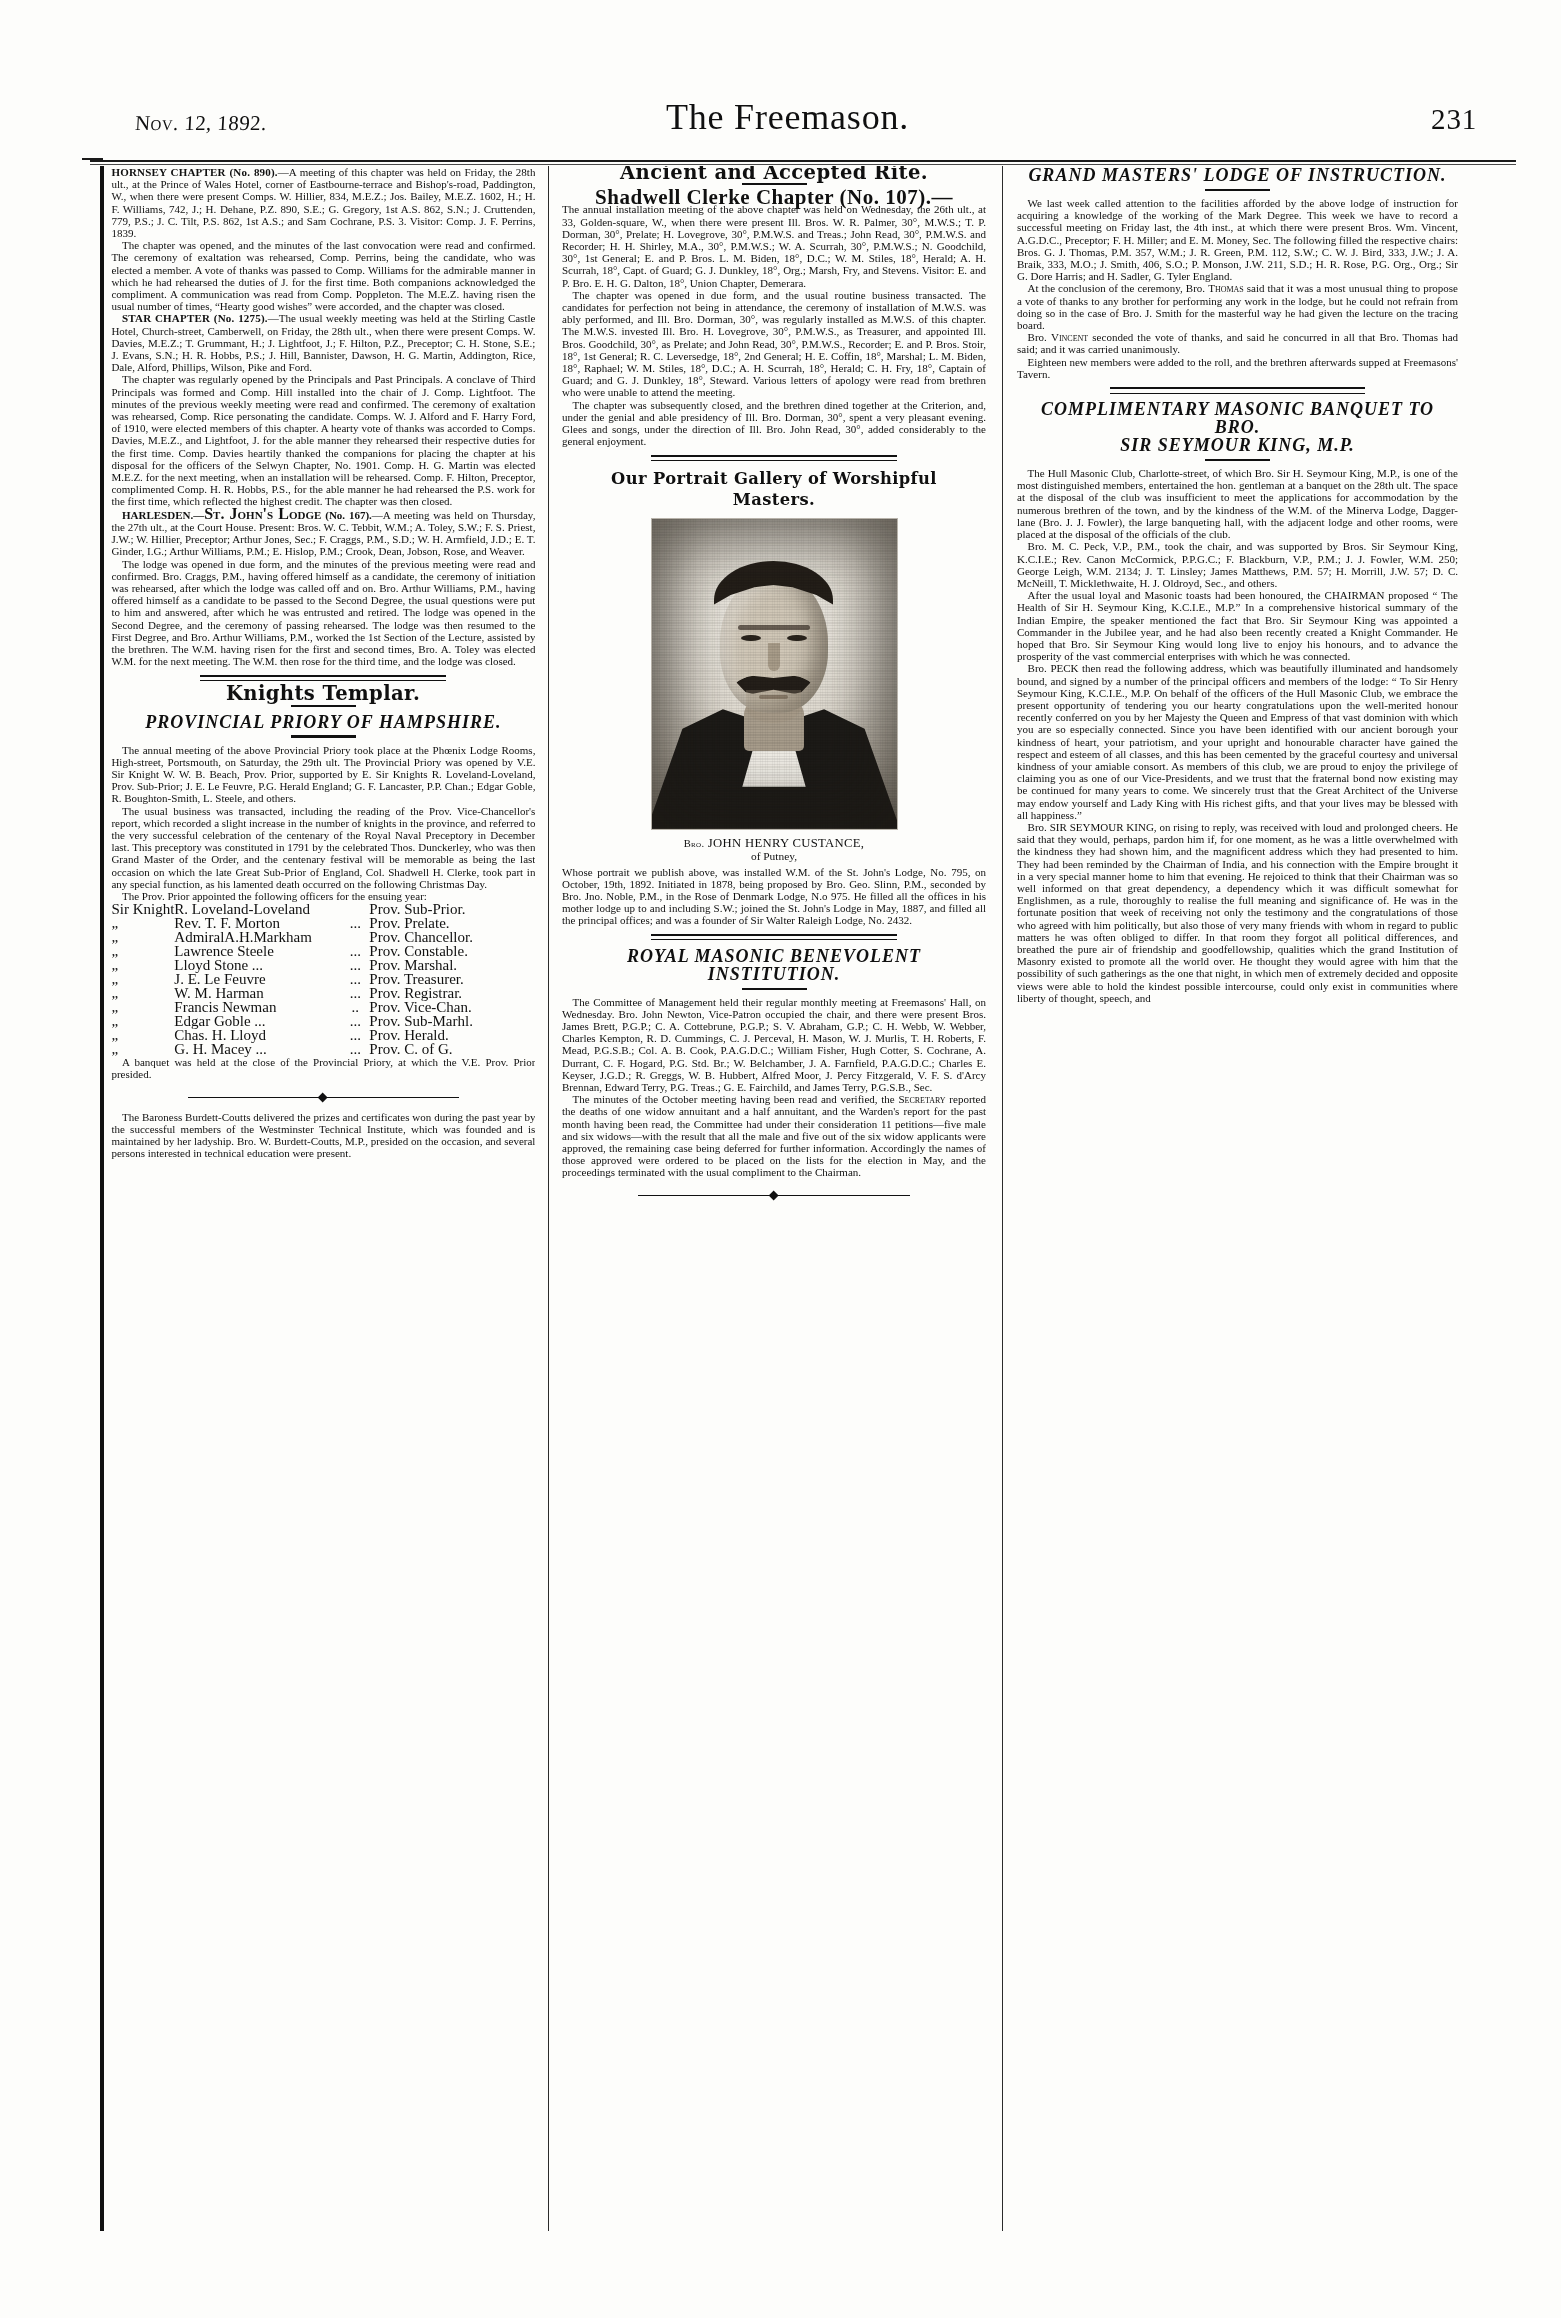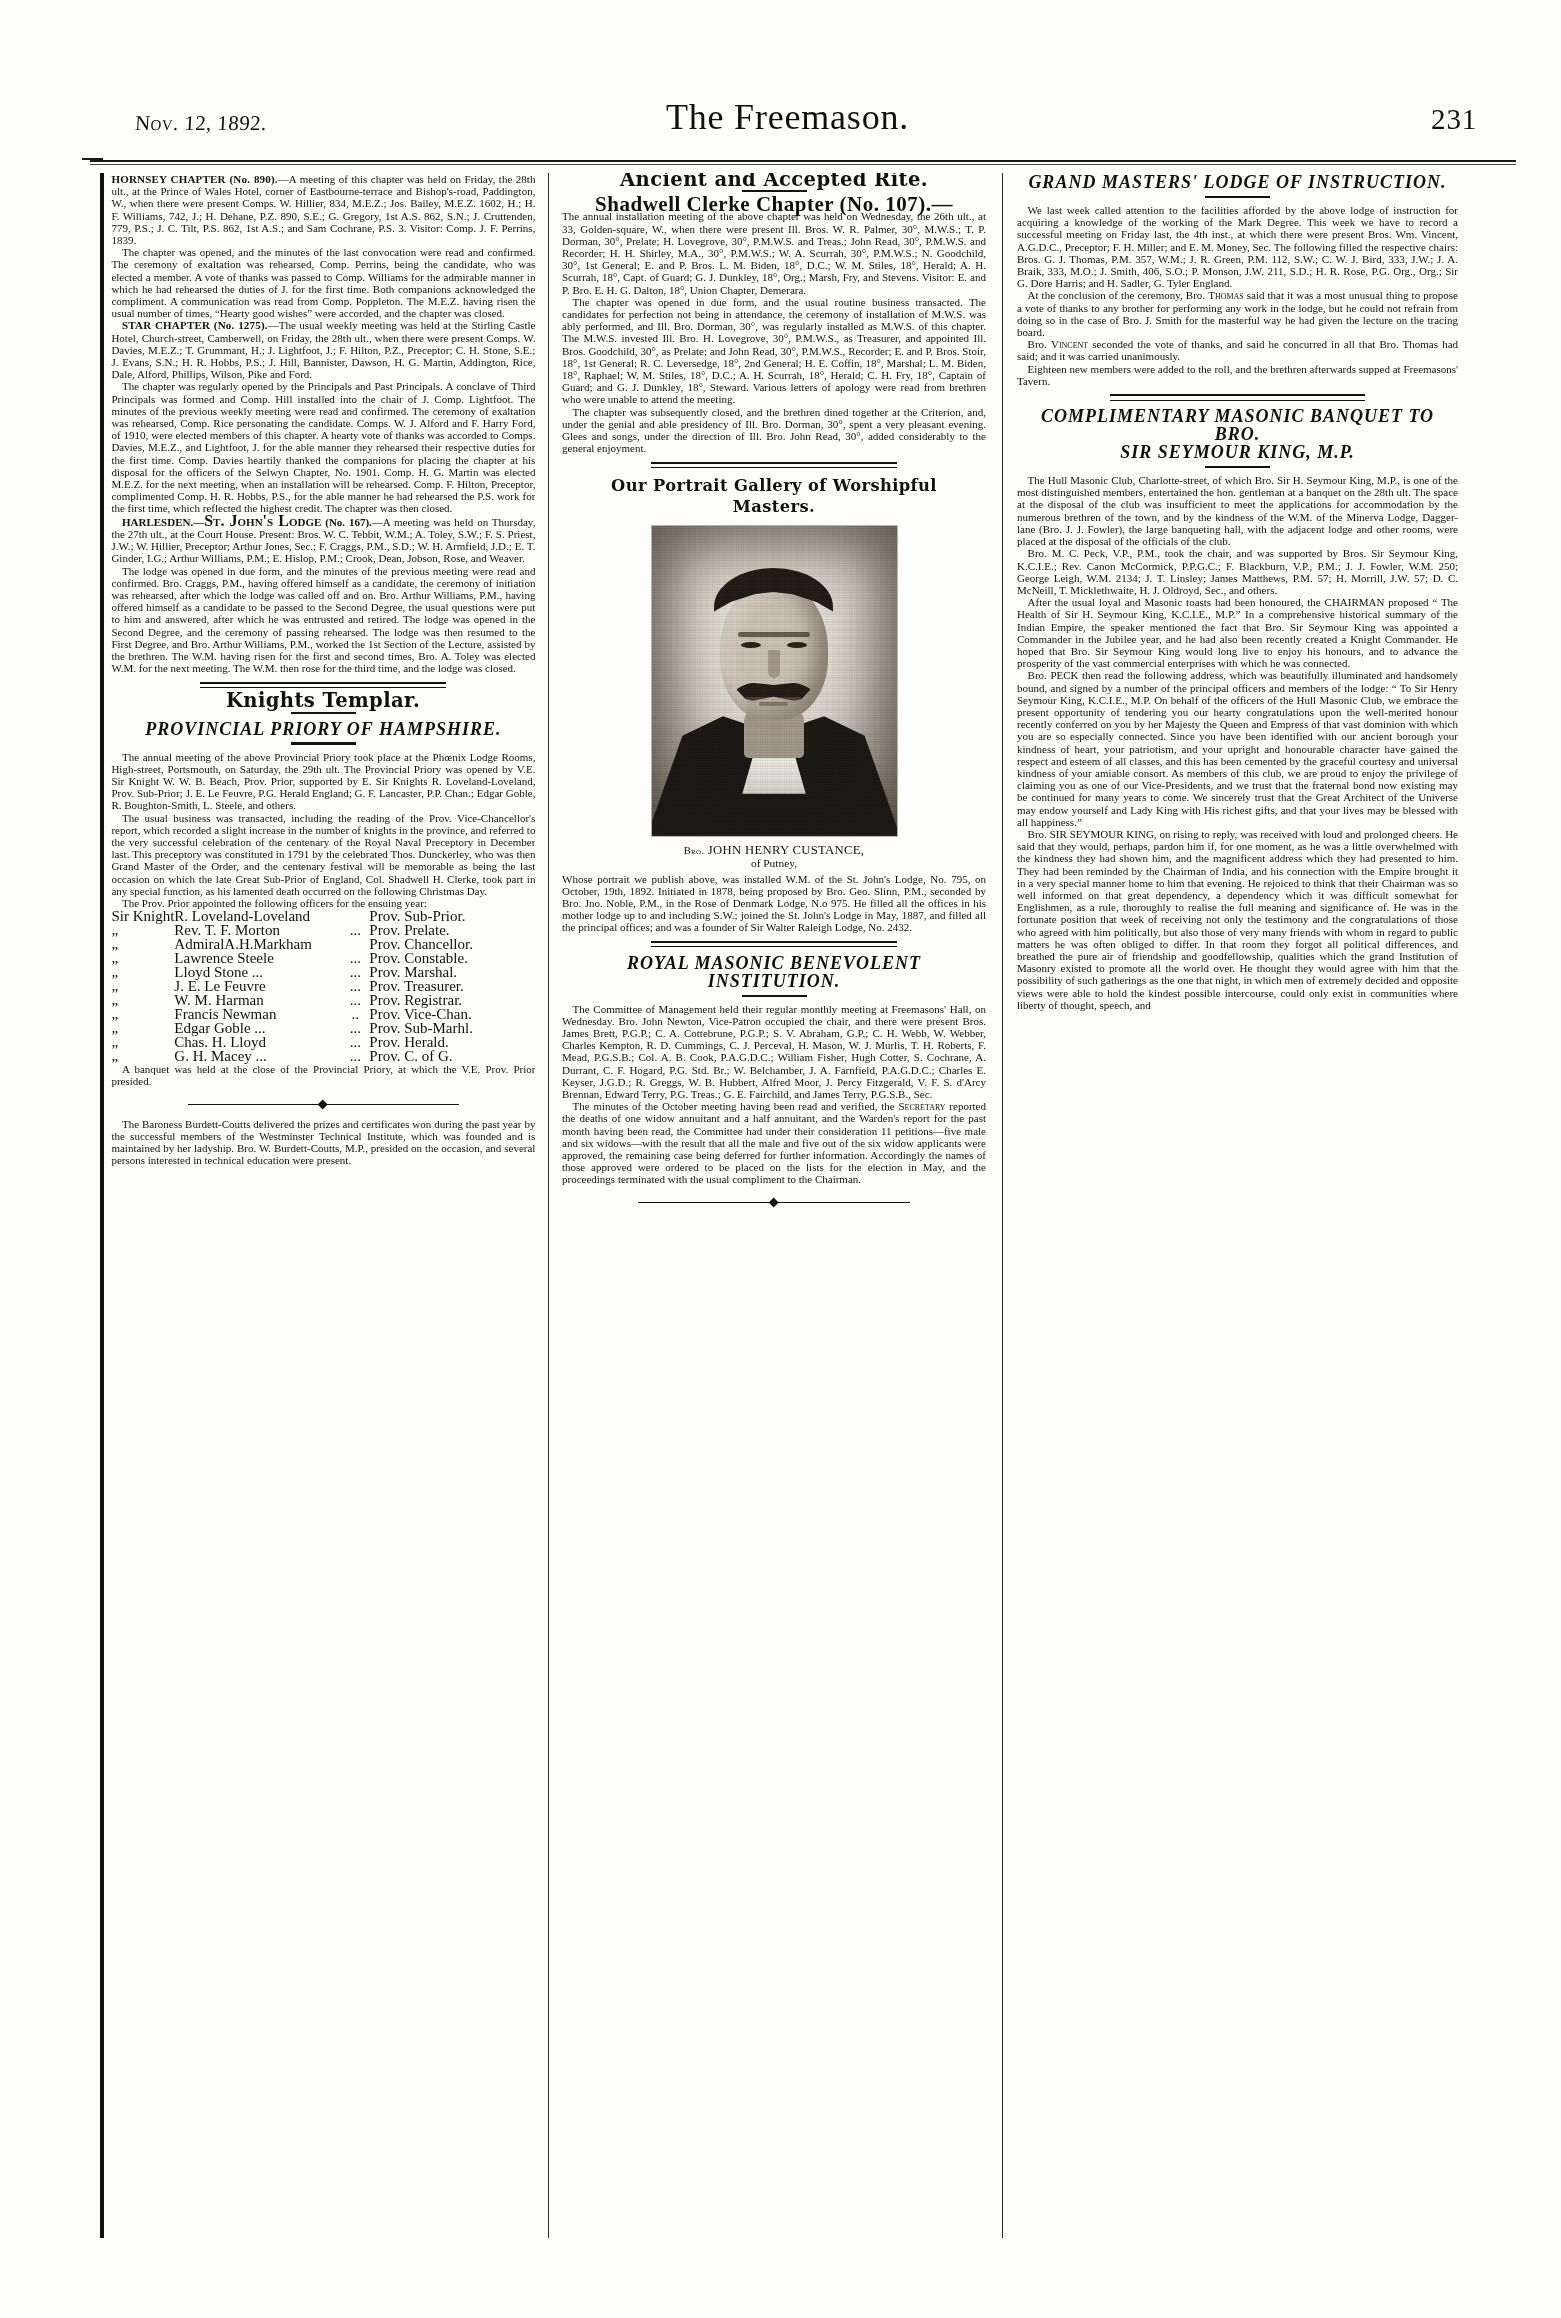--- a/index.html
+++ b/index.html
@@ -31,21 +31,21 @@
     font-size:29px;letter-spacing:0.8px;
   }
   .mast-rule{
     position:absolute;left:90px;right:45px;top:160px;
     border-top:2.4px solid #1a1a1a;border-bottom:0.8px solid #4a4a4a;height:2.4px;
   }
   .mast-rule-tick{position:absolute;left:82px;top:158px;width:21px;height:2.4px;background:#1a1a1a;}
 
   
   .cols{
-    position:absolute;left:100px;top:173px;width:1371px;height:2065px;
+    position:absolute;left:100px;top:166px;width:1371px;height:2065px;
   }
   .col{
     position:absolute;top:0;height:2065px;
     font-size:11px;line-height:12.2px;
     text-align:justify;
     hyphens:none;
     overflow:hidden;
   }
   .col1{left:11.4px;width:424px;}
   .col2{left:462px;width:424px;}

